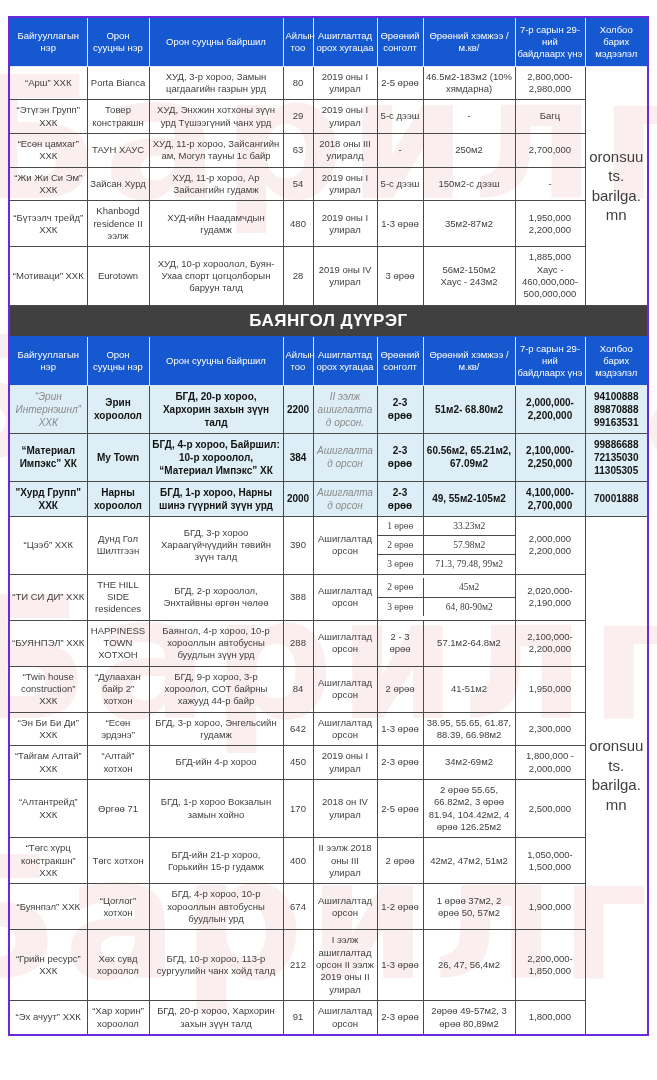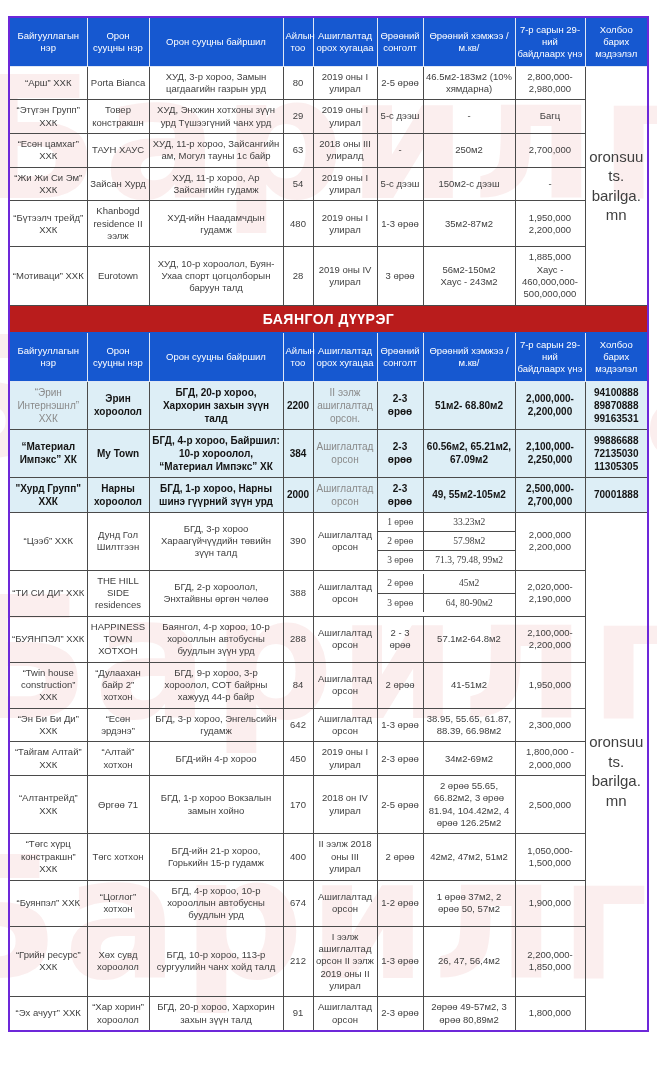--- a/index.html
+++ b/index.html
@@ -35,25 +35,25 @@
     background:#1658d0;color:#fff;font-weight:400;
     font-size:9.5px;line-height:1.25;padding:6px 2px;
     border:1px solid #dfe7f5;text-align:center;vertical-align:middle;
   }
   td{
     border:1px solid #4a4a4a;font-size:9.5px;line-height:1.3;color:#3f3f3f;
     text-align:center;vertical-align:middle;padding:4px 2px;
     white-space:pre-line;word-wrap:break-word;background:transparent;
   }
   tr.section-title td{
-    background:#b91c1c;color:#fff;font-weight:700;font-size:14px;
+    background:#404040;color:#fff;font-weight:700;font-size:17px;
     padding:4px 0;letter-spacing:.5px;border:1px solid #1658d0;
   }
   tr.hl td{background:#ddeef6;font-weight:700;color:#141414;font-size:10px;}
-  tr.hl td.muted{font-weight:400;color:#8a8a8a;}
+  tr.hl td.muted{font-weight:400;color:#8a8a8a;font-style:italic;}
   td.subgrid{padding:0;font-family:Liberation Serif, serif;}
   table.inner{border-collapse:collapse;width:100%;table-layout:fixed;}
   table.inner td{border:none;padding:3px 2px;}
   table.inner tr + tr td{border-top:1px solid #4a4a4a;}
   table.inner td + td{border-left:1px solid #4a4a4a;}
   table.inner col.ic0{width:46px}
   td.contact-merged{font-size:15px;color:#3f3f3f;}
 </style>
 </head>
 <body>
@@ -201,21 +201,21 @@
 11305305</td>
         </tr>
         <tr class="hl">
           <td>"Хурд Групп" ХХК</td>
           <td>Нарны хороолол</td>
           <td>БГД, 1-р хороо, Нарны шинэ гүүрний зүүн урд</td>
           <td>2000</td>
           <td class="muted">Ашиглалтад орсон</td>
           <td>2-3 өрөө</td>
           <td>49, 55м2-105м2</td>
-          <td>2,500,000-
+          <td>4,100,000-
 2,700,000</td>
           <td>70001888</td>
         </tr>
         <tr>
           <td>“Цээб” ХХК</td>
           <td>Дунд Гол Шилтгээн</td>
           <td>БГД, 3-р хороо Хараагүйчүүдийн төвийн зүүн талд</td>
           <td>390</td>
           <td>Ашиглалтад орсон</td>
           <td class="subgrid" colspan="2"><table class="inner"><colgroup><col class="ic0"><col></colgroup><tbody><tr><td>1 өрөө</td><td>33.23м2</td></tr><tr><td>2 өрөө</td><td>57.98м2</td></tr><tr><td>3 өрөө</td><td>71.3, 79.48, 99м2</td></tr></tbody></table></td>

